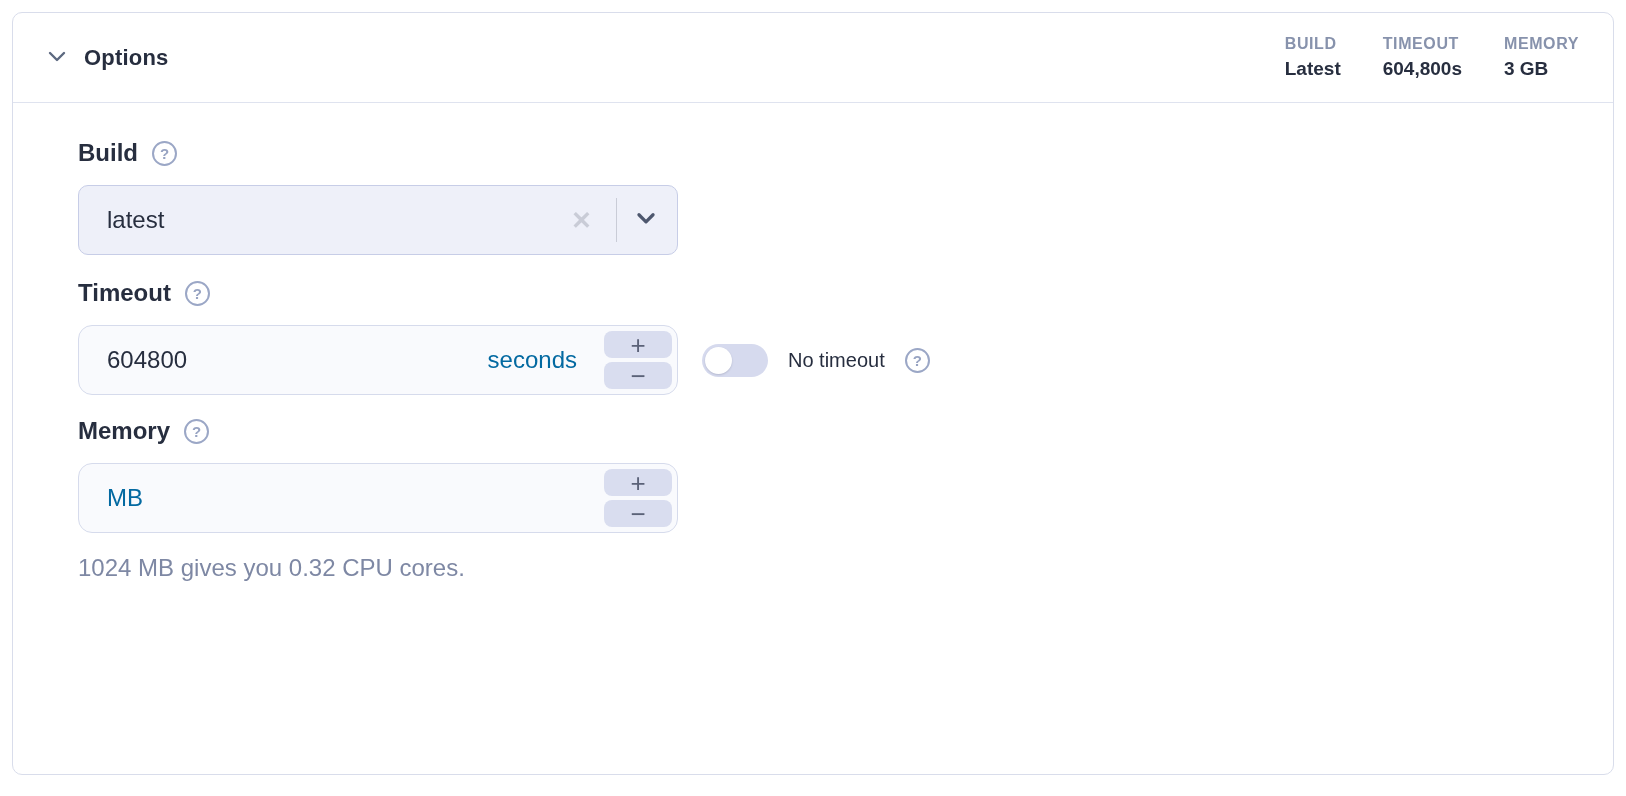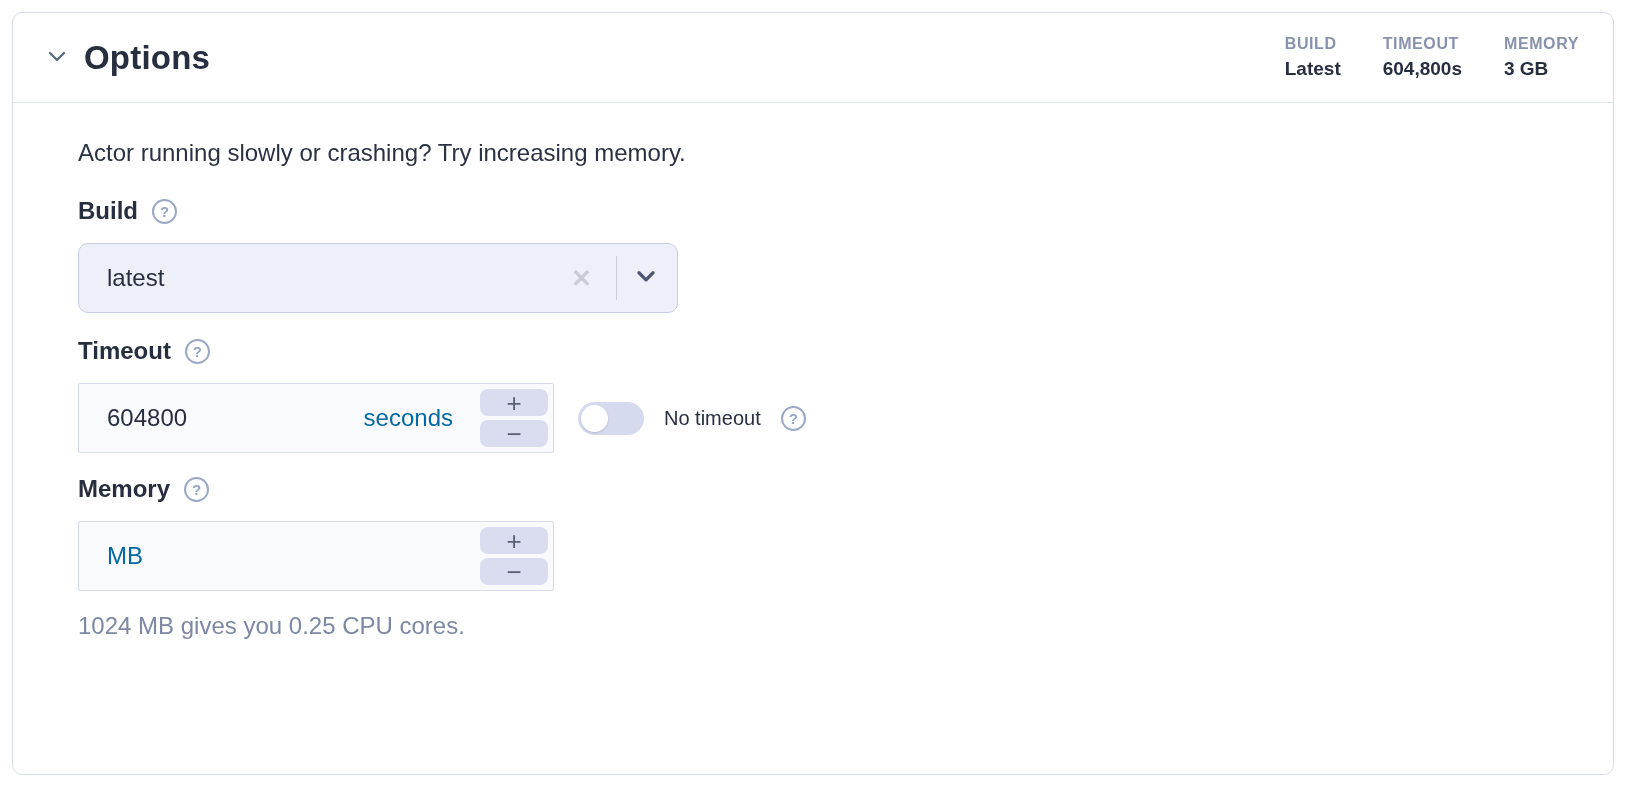--- a/index.html
+++ b/index.html
@@ -24,21 +24,21 @@
     border-bottom: 1px solid #dfe3ef;
   }
   .collapse-btn {
     width: 34px; height: 34px;
     display: flex; align-items: center; justify-content: center;
     cursor: pointer;
     margin-right: 10px;
     background: none; border: none;
   }
   .card-title {
-    font-size: 33px;
+    font-size: 22px;
     font-weight: 700;
     color: #272e3f;
     letter-spacing: 0.2px;
   }
   .header-spacer { flex: 1; }
   .summary { display: flex; gap: 42px; }
   .summary-col { display: flex; flex-direction: column; gap: 5px; }
   .summary-label {
     font-size: 16px;
     font-weight: 700;
@@ -107,24 +107,24 @@
   .vsep {
     width: 1px; height: 44px;
     background: #c9ccd7;
     margin: 0 16px 0 18px;
   }
 
   
   .field-row { display: flex; align-items: center; margin-bottom: 22px; }
   .num-input-wrap {
     position: relative;
-    width: 476px; height: 70px;
+    width: 600px; height: 70px;
     background: #f9fafd;
     border: 1px solid #d6dbec;
-    border-radius: 2px;
+    border-radius: 14px;
     display: flex;
     align-items: center;
     padding: 0 88px 0 28px;
   }
   .num-input {
     flex: 1;
     border: none;
     background: transparent;
     outline: none;
     font-family: "Liberation Sans", sans-serif;
@@ -213,21 +213,20 @@
       </div>
       <div class="summary-col">
         <div class="summary-label">MEMORY</div>
         <div class="summary-value">3 GB</div>
       </div>
     </div>
   </div>
 
   <div class="card-body">
 
-    <div class="intro">Actor running slowly or crashing? Try increasing memory.</div>
 
     <div class="field-label-row">
       <span class="field-label">Build</span>
       <span class="help-icon">?</span>
     </div>
     <div class="combobox">
       <span class="combobox-value">latest</span>
       <button class="clear-btn">✕</button>
       <span class="vsep"></span>
       <span>
@@ -275,17 +274,17 @@
             <span>+</span>
           </button>
           <button class="stepper-btn">
             <span>−</span>
           </button>
         </div>
       </div>
     </div>
 
     <div class="helper-text">
-      <div>1024 MB gives you 0.25 CPU cores.</div>
+      <div>1024 MB gives you 0.32 CPU cores.</div>
     </div>
 
   </div>
 </div>
 
 </body></html>

